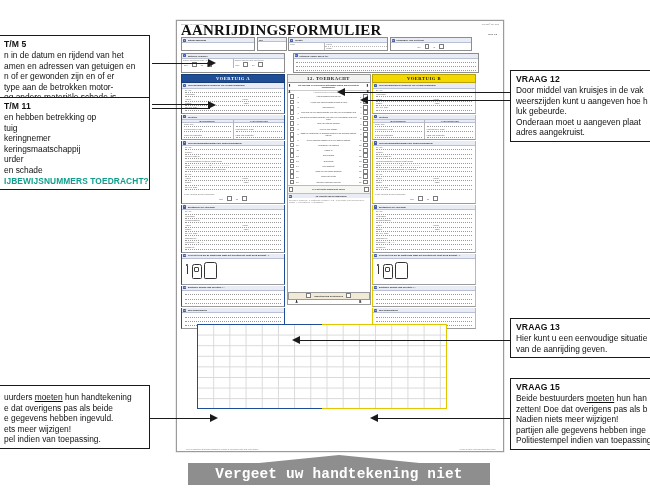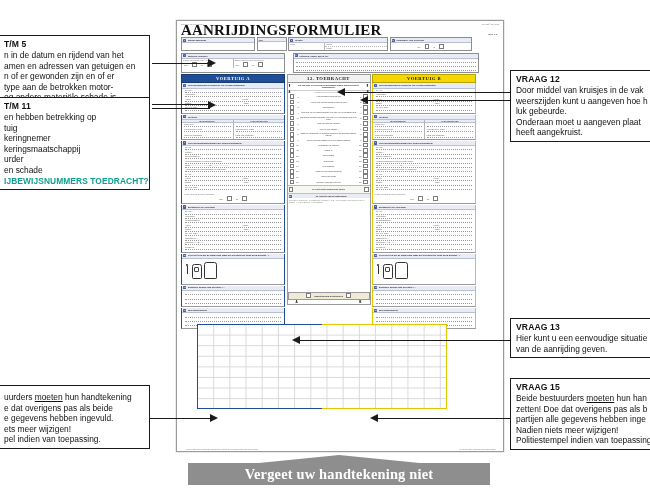--- a/index.html
+++ b/index.html
@@ -112,21 +112,21 @@
   .sigSq{width:3px;height:3px;border:0.6px solid #7b7b7b;background:#fff;}
 
   
   #banner{position:absolute;left:188px;top:455px;width:302px;height:30px;z-index:7;}
   #bannerBar{position:absolute;left:0;top:8px;width:302px;height:22px;background:#8e8e8e;}
   #bannerTri{position:absolute;left:30px;top:0;width:0;height:0;
     border-left:121px solid transparent;border-right:121px solid transparent;
     border-bottom:12px solid #8e8e8e;}
   #bannerTxt{position:absolute;left:0;top:8px;width:302px;height:22px;
     display:flex;align-items:center;justify-content:center;
-    font-family:Liberation Serif, serif;font-weight:bold;font-size:14.4px;
+    font-family:Liberation Mono, monospace;font-weight:bold;font-size:14.4px;
     color:#ffffff;letter-spacing:.2px;}
   .footnote{font-size:1.7px;line-height:2.1px;color:#777;padding:0 5px;}
 </style>
 </head>
 <body>
 
 <div id="stage">
 
   <div id="sheet">
 
@@ -811,35 +811,35 @@
     <span class="ln">ets meer wijzigen!</span>
     <span class="ln">pel indien van toepassing.</span>
   </div>
 
   <div class="callout" id="cr1" style="left:510px;top:70px;width:146px;">
     <span class="ttl">VRAAG 12</span>
     <span class="ln">Door middel van kruisjes in de vak</span>
     <span class="ln">weerszijden kunt u aangeven hoe h</span>
     <span class="ln">luk gebeurde.</span>
     <span class="ln">Onderaan moet u aangeven plaat</span>
-    <span class="ln">heeft aangekruist.</span>
+    <span class="ln">adres aangekruist.</span>
   </div>
 
   <div class="callout" id="cr2" style="left:510px;top:318px;width:146px;">
     <span class="ttl">VRAAG 13</span>
     <span class="ln">Hier kunt u een eenvoudige situatie</span>
     <span class="ln">van de aanrijding geven.</span>
   </div>
 
   <div class="callout" id="cr3" style="left:510px;top:378px;width:146px;">
     <span class="ttl">VRAAG 15</span>
     <span class="ln">Beide bestuurders <span class="u">moeten</span> hun han</span>
     <span class="ln">zetten! Doe dat overigens pas als b</span>
+    <span class="ln">Nadien niets meer wijzigen!</span>
     <span class="ln">partijen alle gegevens hebben inge</span>
-    <span class="ln">Nadien niets meer wijzigen!</span>
     <span class="ln">Politiestempel indien van toepassing</span>
   </div>
 
   <div id="banner">
     <div id="bannerTri"></div>
     <div id="bannerBar"></div>
     <div id="bannerTxt">Vergeet uw handtekening niet</div>
   </div>
 
 </div>

